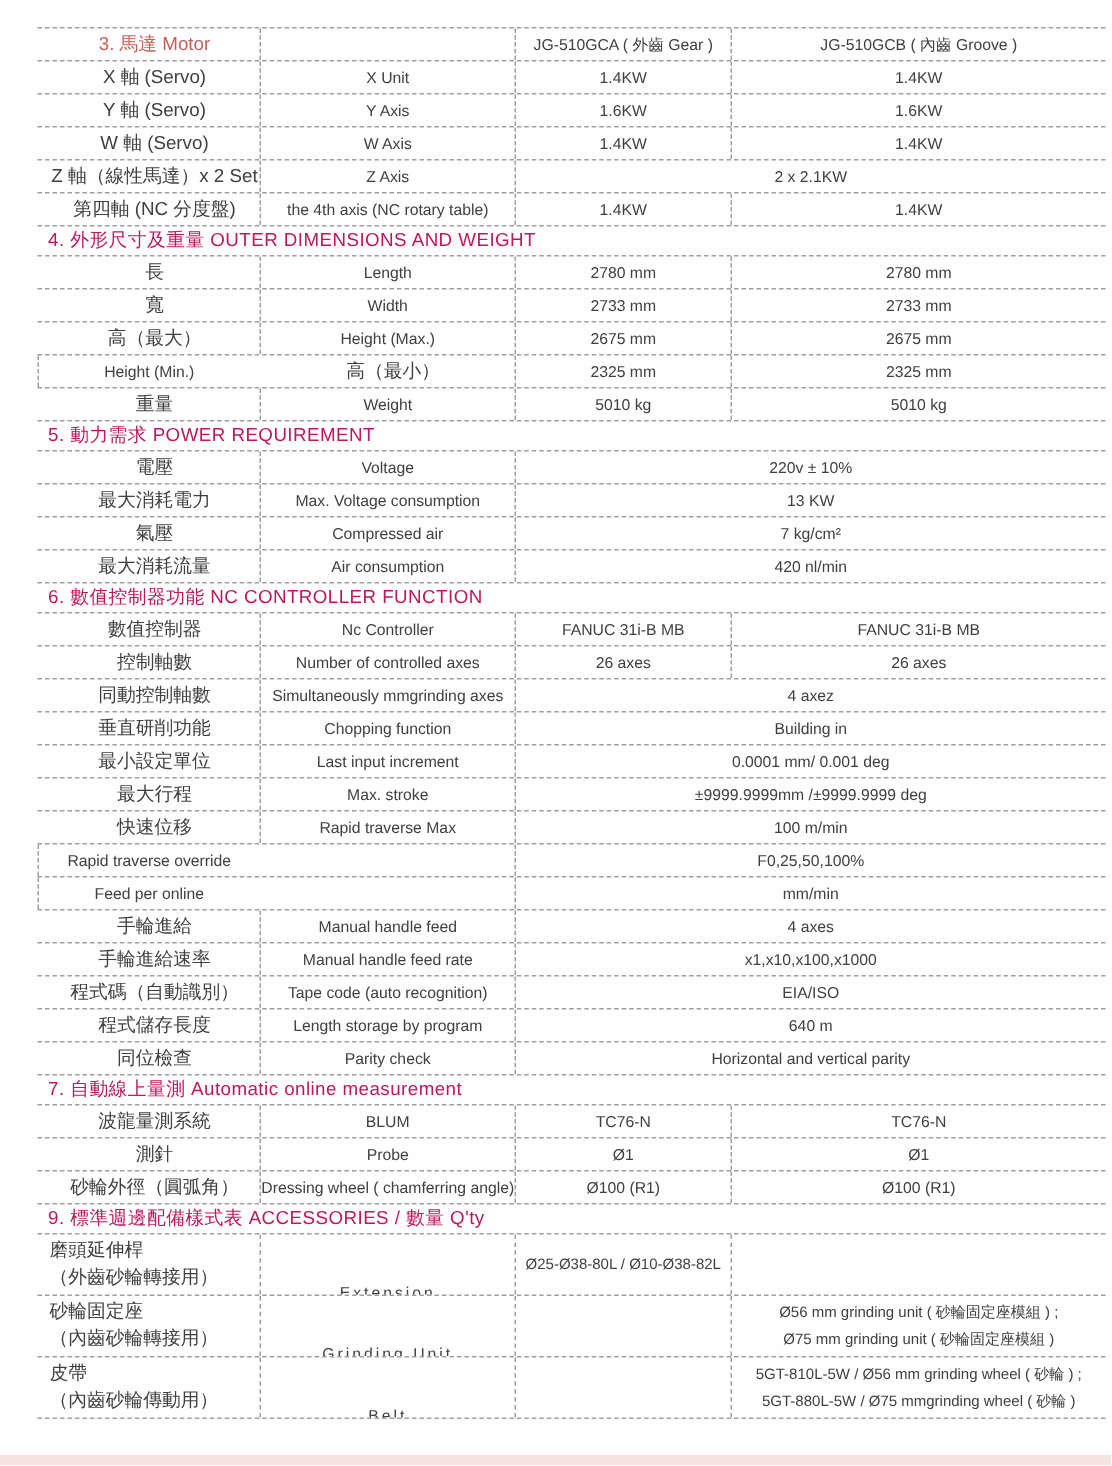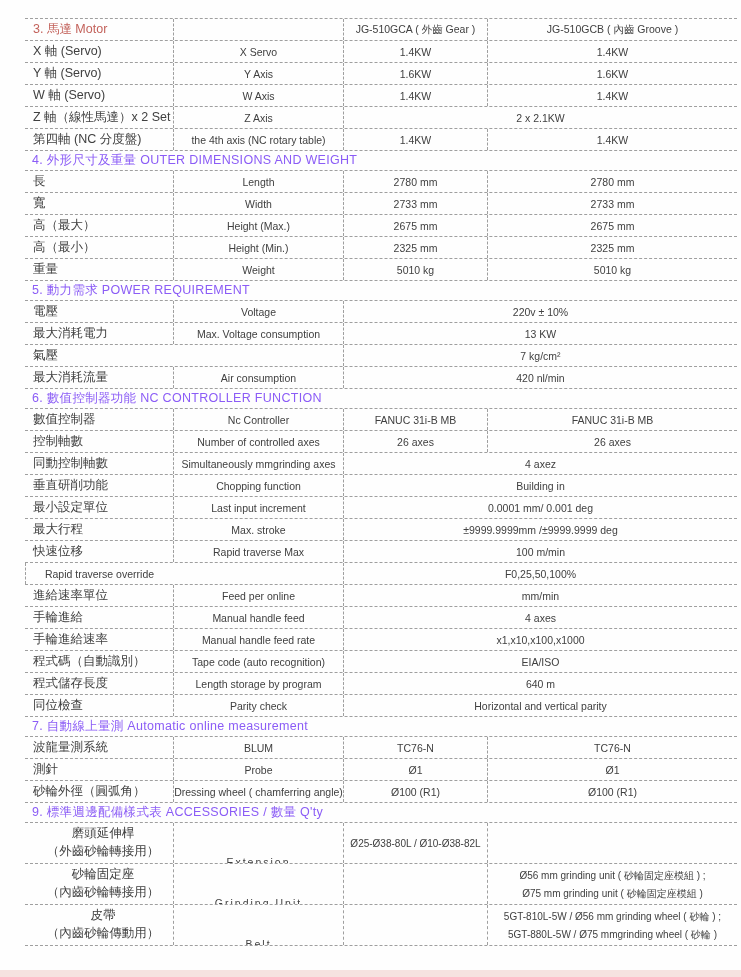--- a/index.html
+++ b/index.html
@@ -14,30 +14,30 @@
   }
   .t-row {
     display:grid; grid-template-columns:148px 170px 144px 1fr;
     height:22px; border-bottom:1px dashed #9f9f9f; box-sizing:border-box;
   }
   .t-row.tall { height:41px; }
   .sec-row {
     display:flex; align-items:center; height:20px; box-sizing:border-box;
     border-bottom:1px dashed #9f9f9f; padding-left:7px;
   }
-  .sec-title { color:#8b5cf6; font-size:12.5px; letter-spacing:0.3px; white-space:nowrap; }
+  .sec-title { color:#be185d; font-size:12.5px; letter-spacing:0.3px; white-space:nowrap; }
   .cell {
     display:flex; align-items:center; justify-content:center;
     font-size:10.5px; box-sizing:border-box; overflow:hidden; white-space:nowrap;
   }
-  .cell.zh { justify-content:flex-start; padding-left:8px; font-size:12.5px; }
+  .cell.zh { justify-content:center; padding-left:8px; font-size:12.5px; }
   .cell.b-l { border-left:1px dashed #9f9f9f; }
   .cell.span2 { grid-column:3 / 5; }
   .cell.two-line { flex-direction:column; justify-content:space-around; padding-top:2px; padding-bottom:2px; white-space:normal; }
-  .cell.two-line.zh { align-items:center; }
+  .cell.two-line.zh { align-items:flex-start; }
   .cell.two-line > div { line-height:1.1; white-space:nowrap; }
   .ls { letter-spacing:2px;margin-top:32px; }
   .val-sm { font-size:10px; }
   .title-red { color:#c3625b; font-size:12.5px; }
   .bottom-strip { position:absolute; left:0; bottom:0; width:741px; height:7px; }
 </style>
 </head>
 <body>
 
 <div class="page">
@@ -45,21 +45,21 @@
       <div class="t-row">
         <div class="cell zh">
           <span class="title-red">3. 馬達 Motor</span>
         </div>
         <div class="cell b-l"></div>
         <div class="cell b-l">JG-510GCA ( 外齒 Gear )</div>
         <div class="cell b-l">JG-510GCB ( 內齒 Groove )</div>
       </div>
       <div class="t-row">
         <div class="cell zh">X 軸 (Servo)</div>
-        <div class="cell b-l">X Servo</div>
+        <div class="cell b-l">X Unit</div>
         <div class="cell b-l">1.4KW</div>
         <div class="cell b-l">1.4KW</div>
       </div>
       <div class="t-row">
         <div class="cell zh">Y 軸 (Servo)</div>
         <div class="cell b-l">Y Axis</div>
         <div class="cell b-l">1.6KW</div>
         <div class="cell b-l">1.6KW</div>
       </div>
       <div class="t-row">
@@ -94,22 +94,22 @@
         <div class="cell b-l">2733 mm</div>
         <div class="cell b-l">2733 mm</div>
       </div>
       <div class="t-row">
         <div class="cell zh">高（最大）</div>
         <div class="cell b-l">Height (Max.)</div>
         <div class="cell b-l">2675 mm</div>
         <div class="cell b-l">2675 mm</div>
       </div>
       <div class="t-row">
+        <div class="cell b-l">Height (Min.)</div>
         <div class="cell zh">高（最小）</div>
-        <div class="cell b-l">Height (Min.)</div>
         <div class="cell b-l">2325 mm</div>
         <div class="cell b-l">2325 mm</div>
       </div>
       <div class="t-row">
         <div class="cell zh">重量</div>
         <div class="cell b-l">Weight</div>
         <div class="cell b-l">5010 kg</div>
         <div class="cell b-l">5010 kg</div>
       </div>
       <div class="sec-row">
@@ -120,20 +120,21 @@
         <div class="cell b-l">Voltage</div>
         <div class="cell b-l span2">220v ± 10%</div>
       </div>
       <div class="t-row">
         <div class="cell zh">最大消耗電力</div>
         <div class="cell b-l">Max. Voltage consumption</div>
         <div class="cell b-l span2">13 KW</div>
       </div>
       <div class="t-row">
         <div class="cell zh">氣壓</div>
+        <div class="cell b-l">Compressed air</div>
         <div class="cell b-l span2">7 kg/cm²</div>
       </div>
       <div class="t-row">
         <div class="cell zh">最大消耗流量</div>
         <div class="cell b-l">Air consumption</div>
         <div class="cell b-l span2">420 nl/min</div>
       </div>
       <div class="sec-row">
         <span class="sec-title">6. 數值控制器功能 NC CONTROLLER FUNCTION</span>
       </div>
@@ -172,21 +173,20 @@
       <div class="t-row">
         <div class="cell zh">快速位移</div>
         <div class="cell b-l">Rapid traverse Max</div>
         <div class="cell b-l span2">100 m/min</div>
       </div>
       <div class="t-row">
         <div class="cell b-l">Rapid traverse override</div>
         <div class="cell b-l span2">F0,25,50,100%</div>
       </div>
       <div class="t-row">
-        <div class="cell zh">進給速率單位</div>
         <div class="cell b-l">Feed per online</div>
         <div class="cell b-l span2">mm/min</div>
       </div>
       <div class="t-row">
         <div class="cell zh">手輪進給</div>
         <div class="cell b-l">Manual handle feed</div>
         <div class="cell b-l span2">4 axes</div>
       </div>
       <div class="t-row">
         <div class="cell zh">手輪進給速率</div>

